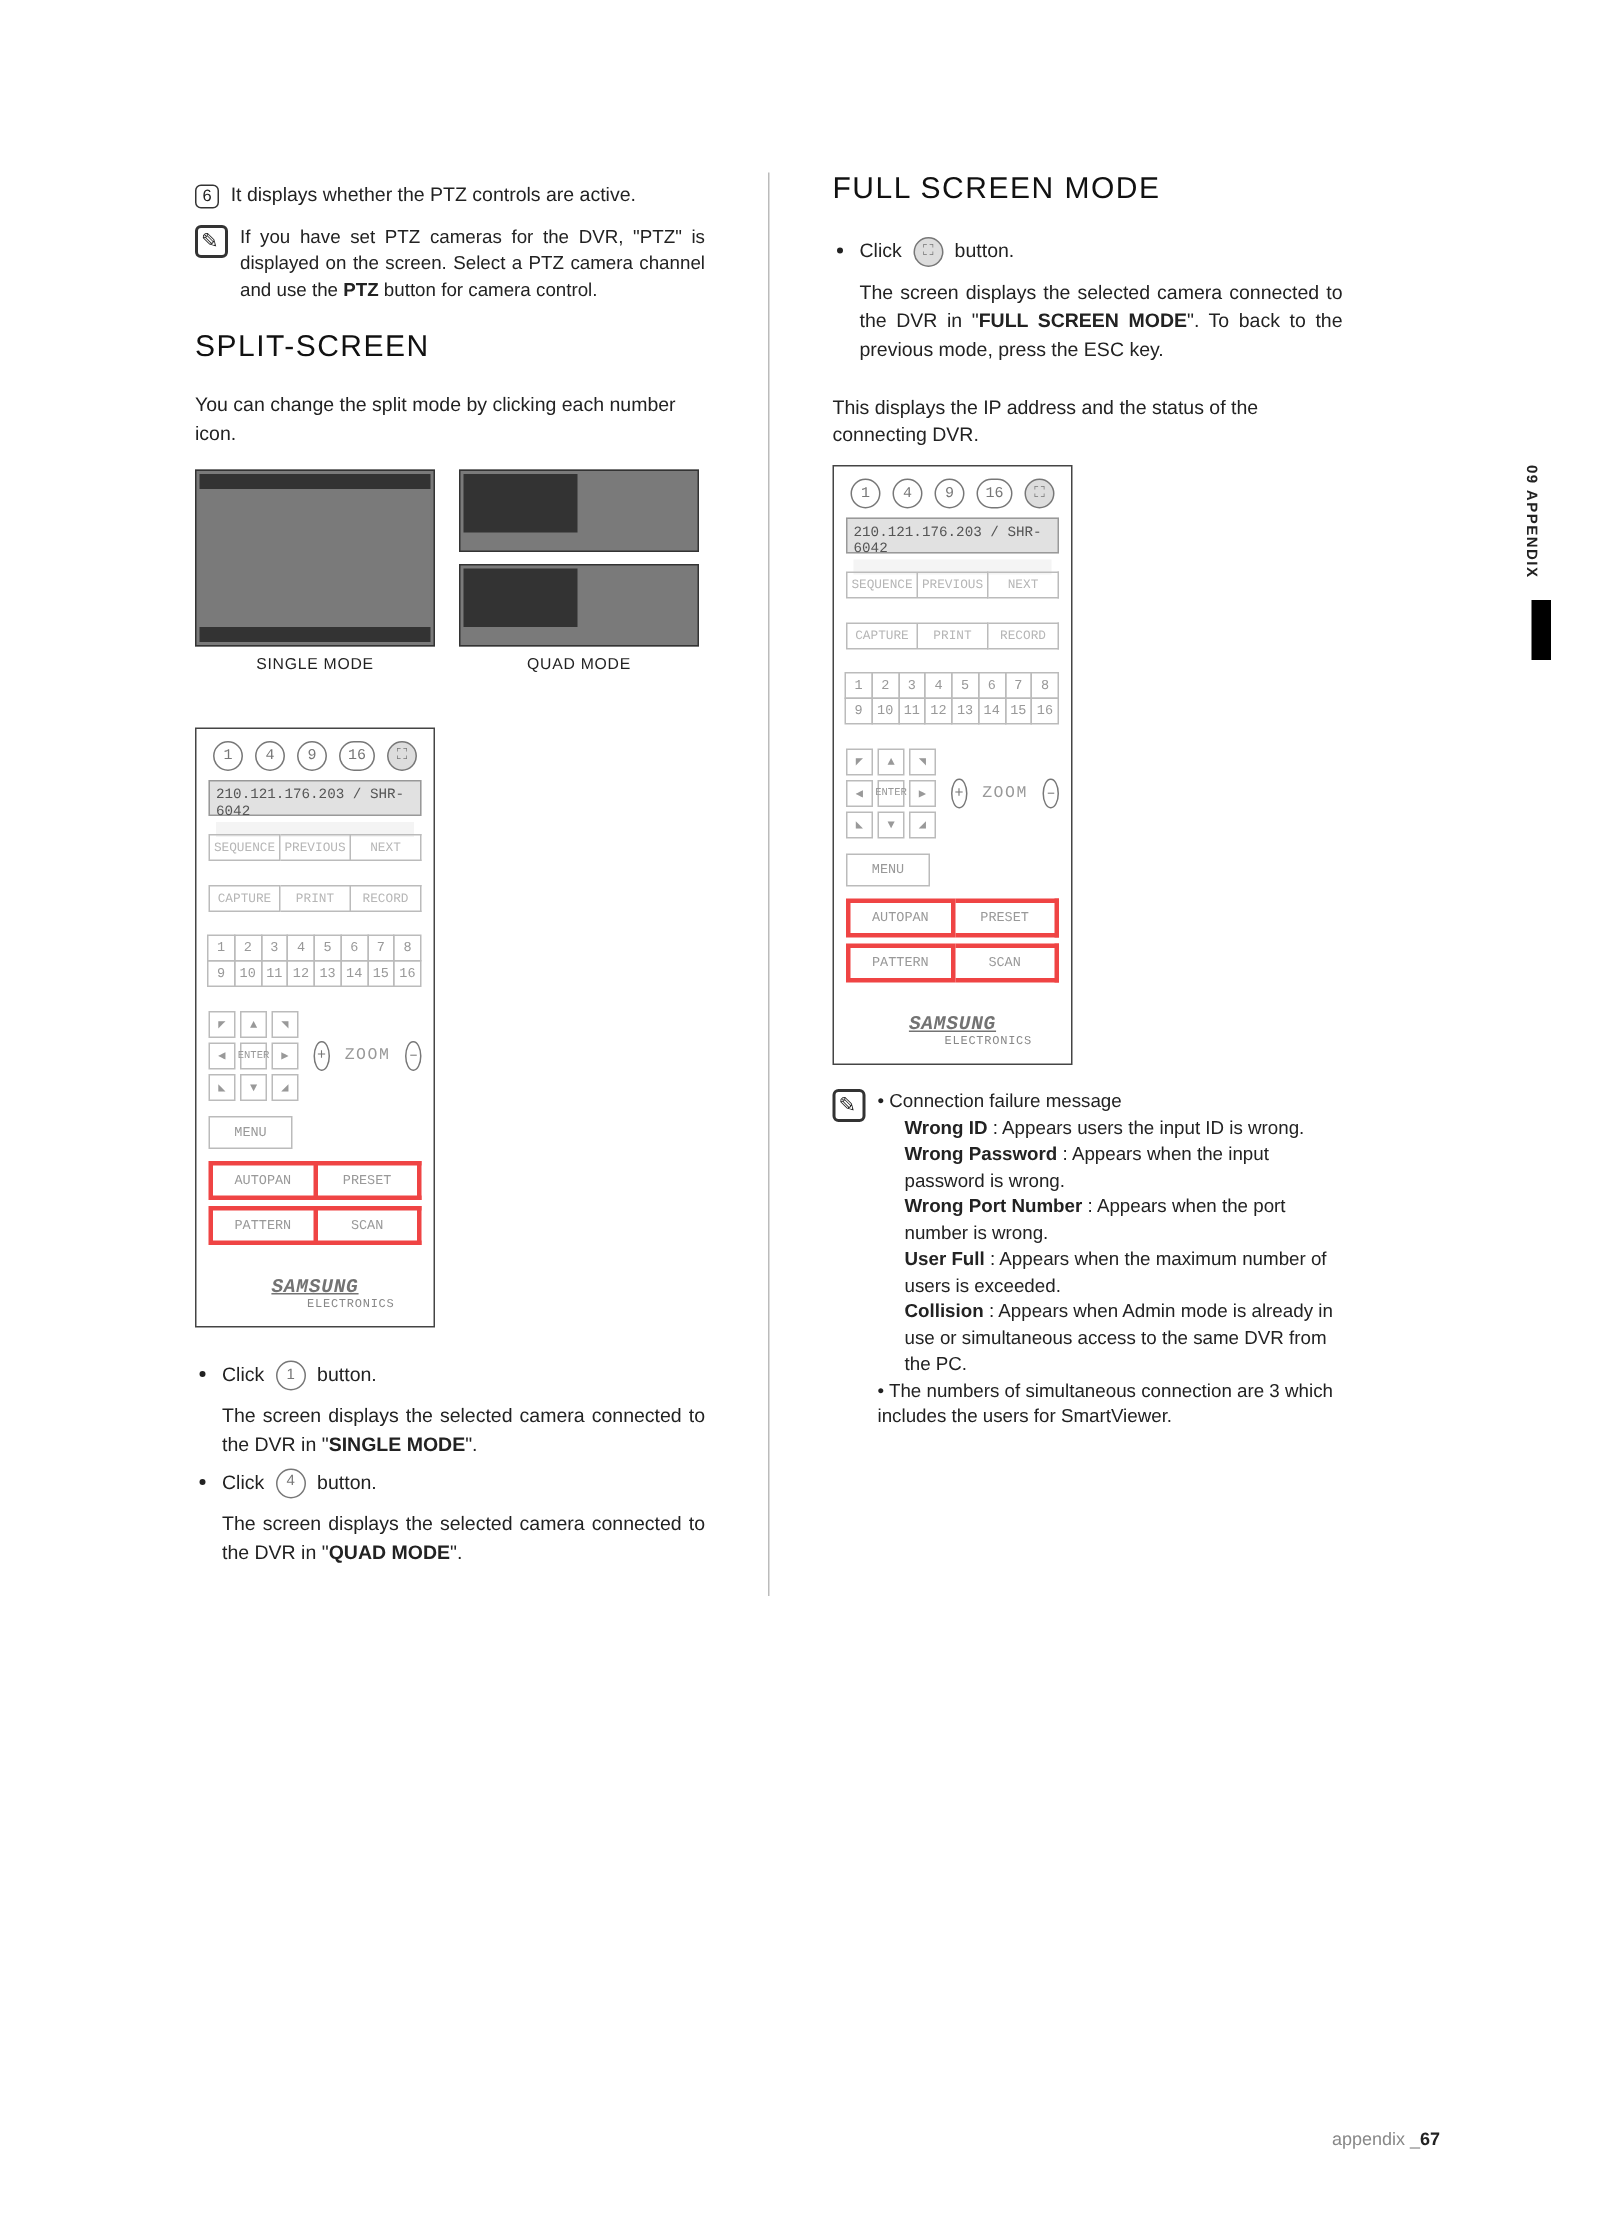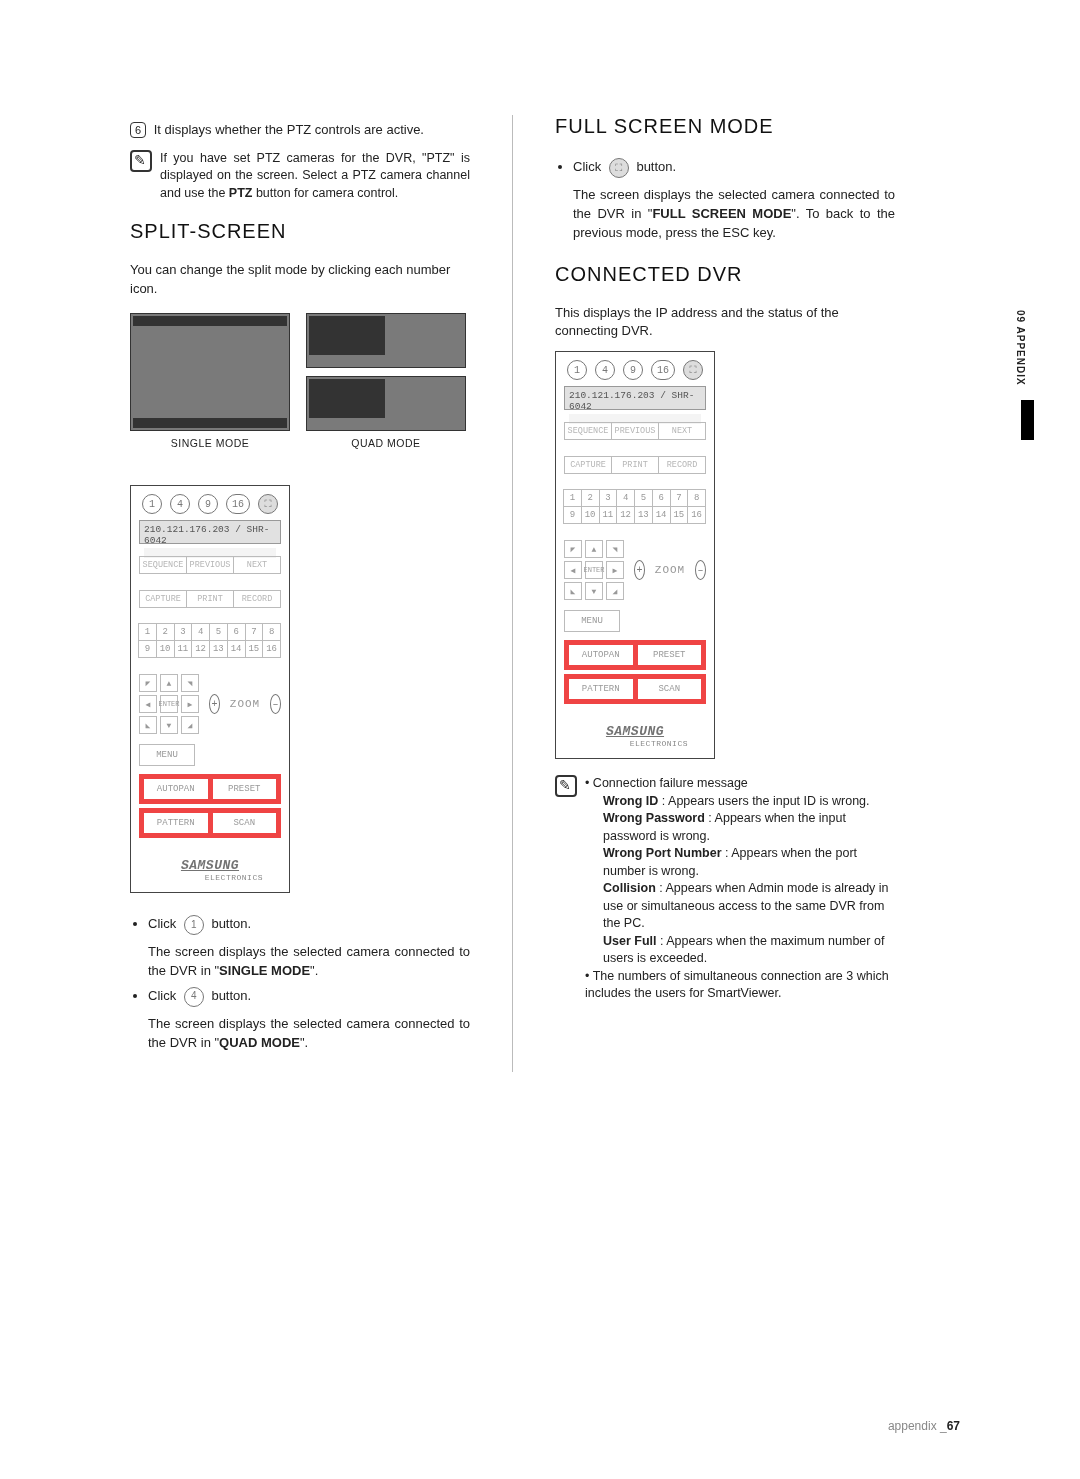--- a/index.html
+++ b/index.html
@@ -39,21 +39,21 @@
   .btn3 { flex:1; border:1px solid #bbb; text-align:center; font-size:8.5px; color:#b6b6b6; padding:3px 0; }
   .btn3 + .btn3 { border-left:none; }
   .numgrid { display:grid; grid-template-columns: repeat(8,1fr); margin:6px 8px 0; }
   .numgrid div { border:1px solid #bbb; text-align:center; font-size:9px; color:#999; padding:3px 0; margin:-1px 0 0 -1px; }
   .padarea { display:flex; gap:10px; margin:16px 8px 0; align-items:center; }
   .dpad { display:grid; grid-template-columns: repeat(3,18px); grid-template-rows: repeat(3,18px); gap:3px; }
   .dpad div { border:1px solid #bbb; display:flex; justify-content:center; align-items:center; font-size:8px; color:#999; background:#fff;}
   .dpad .ent { font-size:7px; }
   .zoom-lbl { font-size:11px; color:#999; letter-spacing:1px; }
   .dualbtn { display:flex; margin:8px 8px 0; }
-  .dualbtn .b { flex:1; border:5px solid #ef4444; text-align:center; font-size:9px; color:#999; padding:5px 0; }
+  .dualbtn .b { flex:1; border:3px solid #ef4444; text-align:center; font-size:9px; color:#999; padding:5px 0; }
   .dualbtn .b + .b { border-left:none; }
   .single-btn { margin:10px 8px 0; border:1px solid #bbb; text-align:center; font-size:9px; color:#999; padding:5px 0; width:56px; }
   .brand { text-align:center; margin:18px 0 10px; }
   .brand .s { font-style:italic; font-weight:700; font-size:13px; color:#737373; letter-spacing:0.5px; text-decoration:underline; }
   .brand .e { font-size:8px; color:#888; letter-spacing:0.5px; margin-top:-1px; display:block; text-align:right; padding-right:26px; }
 
   .tab-vert { position:absolute; right:54px; top:310px; writing-mode:vertical-rl; font-size:10px; font-weight:700; letter-spacing:1px; }
   .tab-mark { position:absolute; right:46px; top:400px; width:13px; height:40px; background:#000; }
   .pagefoot { position:absolute; right:120px; bottom:46px; font-size:12px; }
   .pagefoot .lbl { color:#888; }
@@ -210,21 +210,20 @@
         <li class="bullet">
           <span>Click </span>
           <span class="ico-round disc inline-icon">⛶</span>
           <span> button.</span>
           <p class="justified" style="margin-top:8px;">
             <span>The screen displays the selected camera connected to the DVR in "</span><b>FULL SCREEN MODE</b><span>". To back to the previous mode, press the ESC key.</span>
           </p>
         </li>
       </ul>
 
-      <div class="heading">CONNECTED DVR</div>
       <p>This displays the IP address and the status of the connecting DVR.</p>
 
       <div class="panel" style="margin-top:10px;">
         <div class="top-icons">
           <span class="ico-round">1</span>
           <span class="ico-round">4</span>
           <span class="ico-round">9</span>
           <span class="ico-round wide">16</span>
           <span class="ico-round disc">⛶</span>
         </div>
@@ -292,22 +291,22 @@
       </div>
 
       <div class="note-row" style="margin-top:16px;">
         <div class="note-icon"></div>
         <div class="note-text">
           <div>• <span>Connection failure message</span></div>
           <div class="indented">
             <div><b>Wrong ID</b><span> : Appears users the input ID is wrong.</span></div>
             <div><b>Wrong Password</b><span> : Appears when the input password is wrong.</span></div>
             <div><b>Wrong Port Number</b><span> : Appears when the port number is wrong.</span></div>
+            <div><b>User Full</b><span> : Appears when the maximum number of users is exceeded.</span></div>
             <div><b>Collision</b><span> : Appears when Admin mode is already in use or simultaneous access to the same DVR from the PC.</span></div>
-            <div><b>User Full</b><span> : Appears when the maximum number of users is exceeded.</span></div>
           </div>
           <div>• <span>The numbers of simultaneous connection are 3 which includes the users for SmartViewer.</span></div>
         </div>
       </div>
 
     </div>
   </div>
 
   <div class="pagefoot">
     <span class="lbl">appendix _</span><span class="num">67</span>

